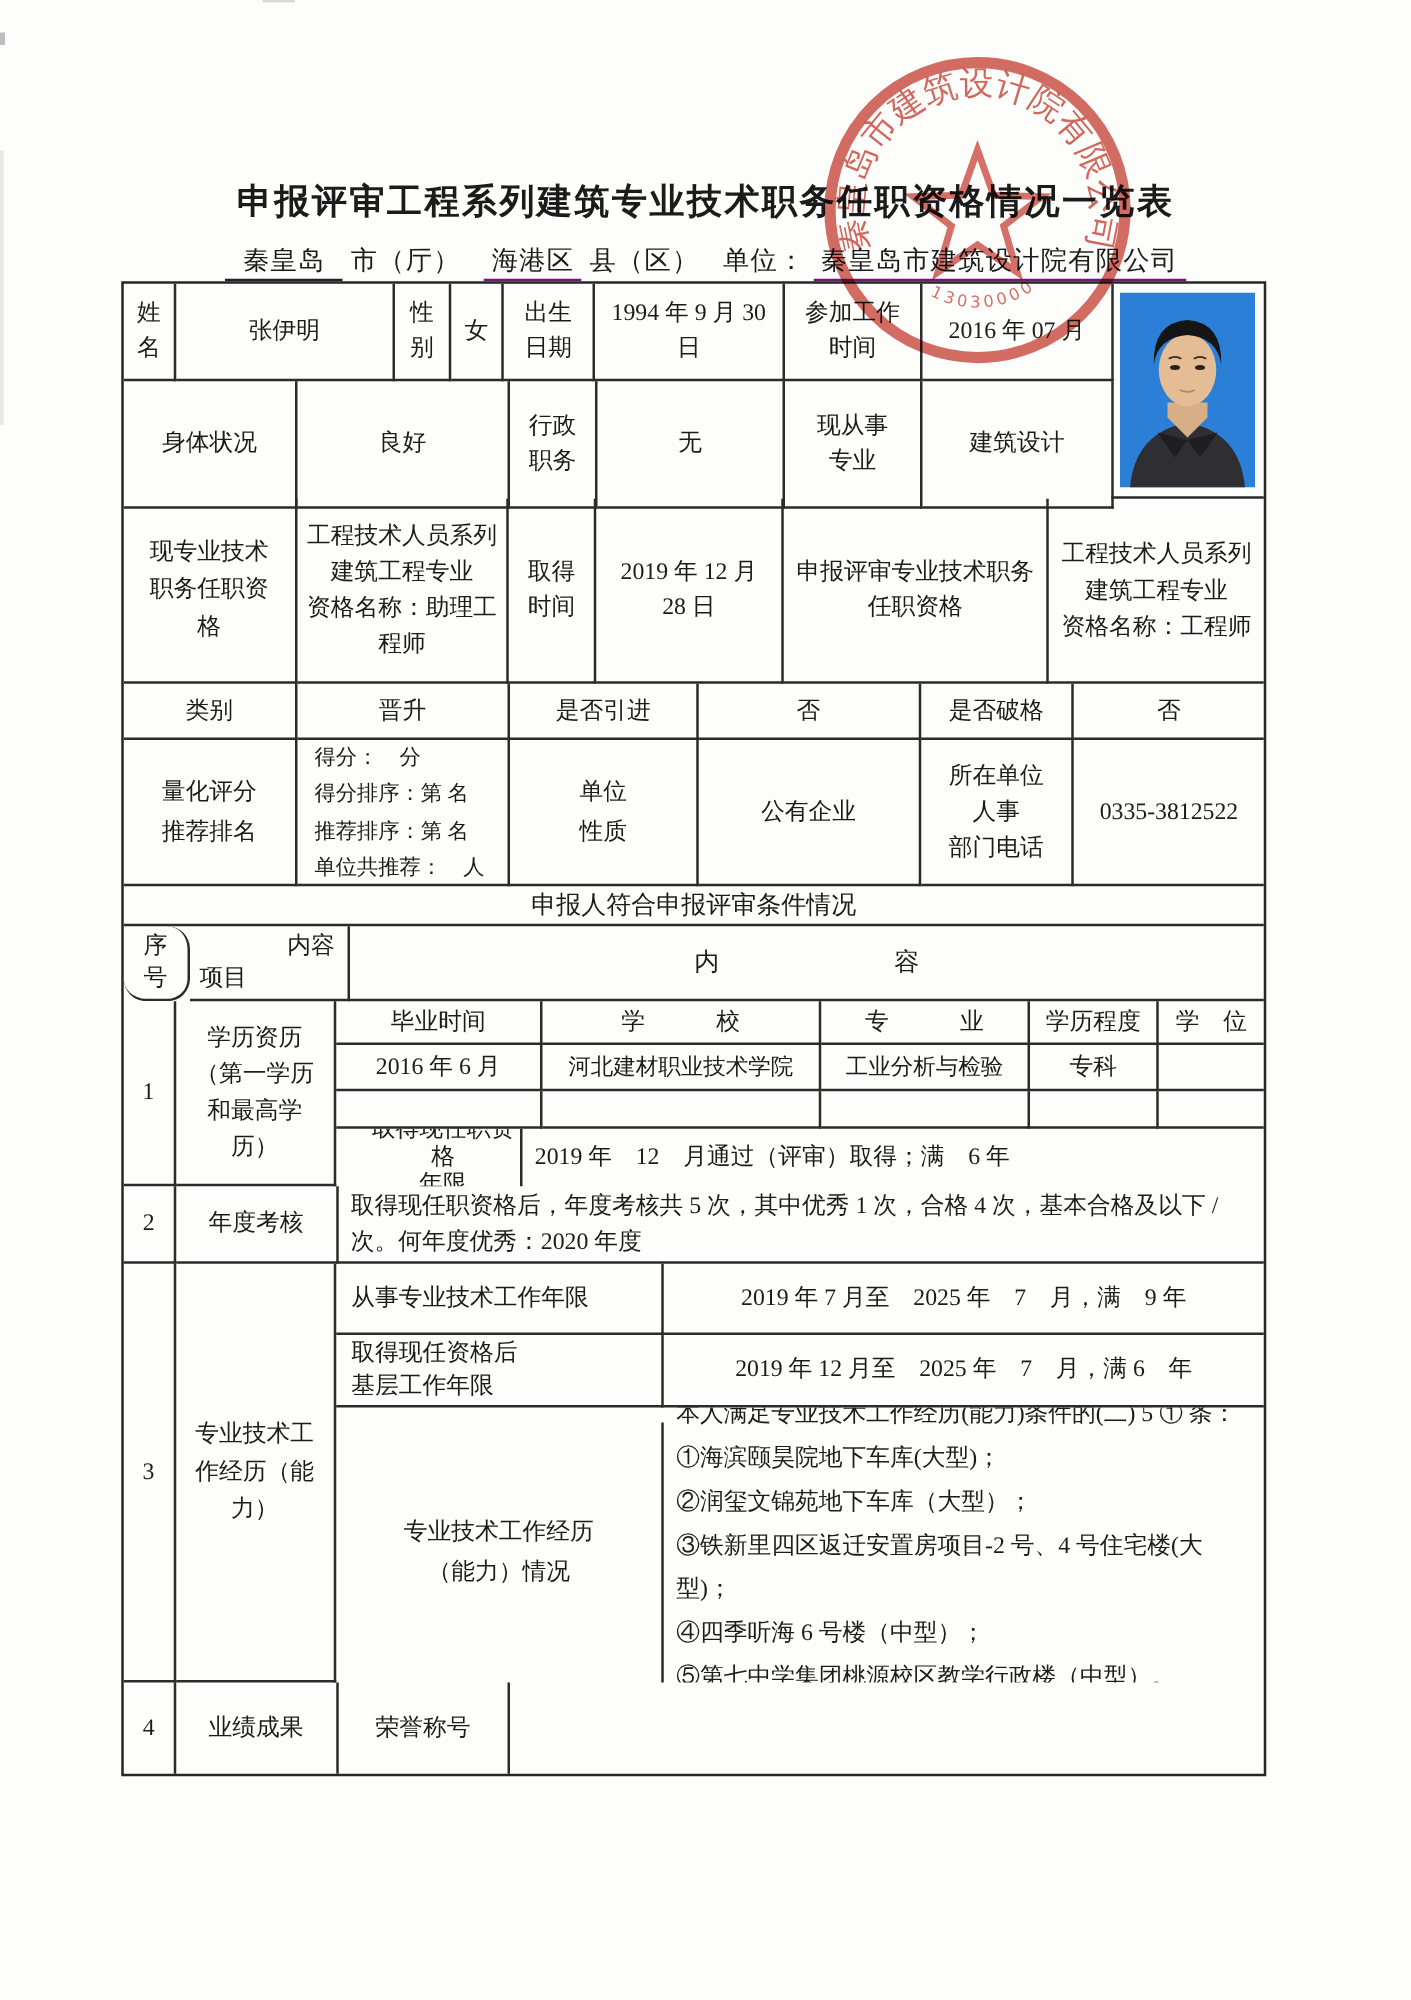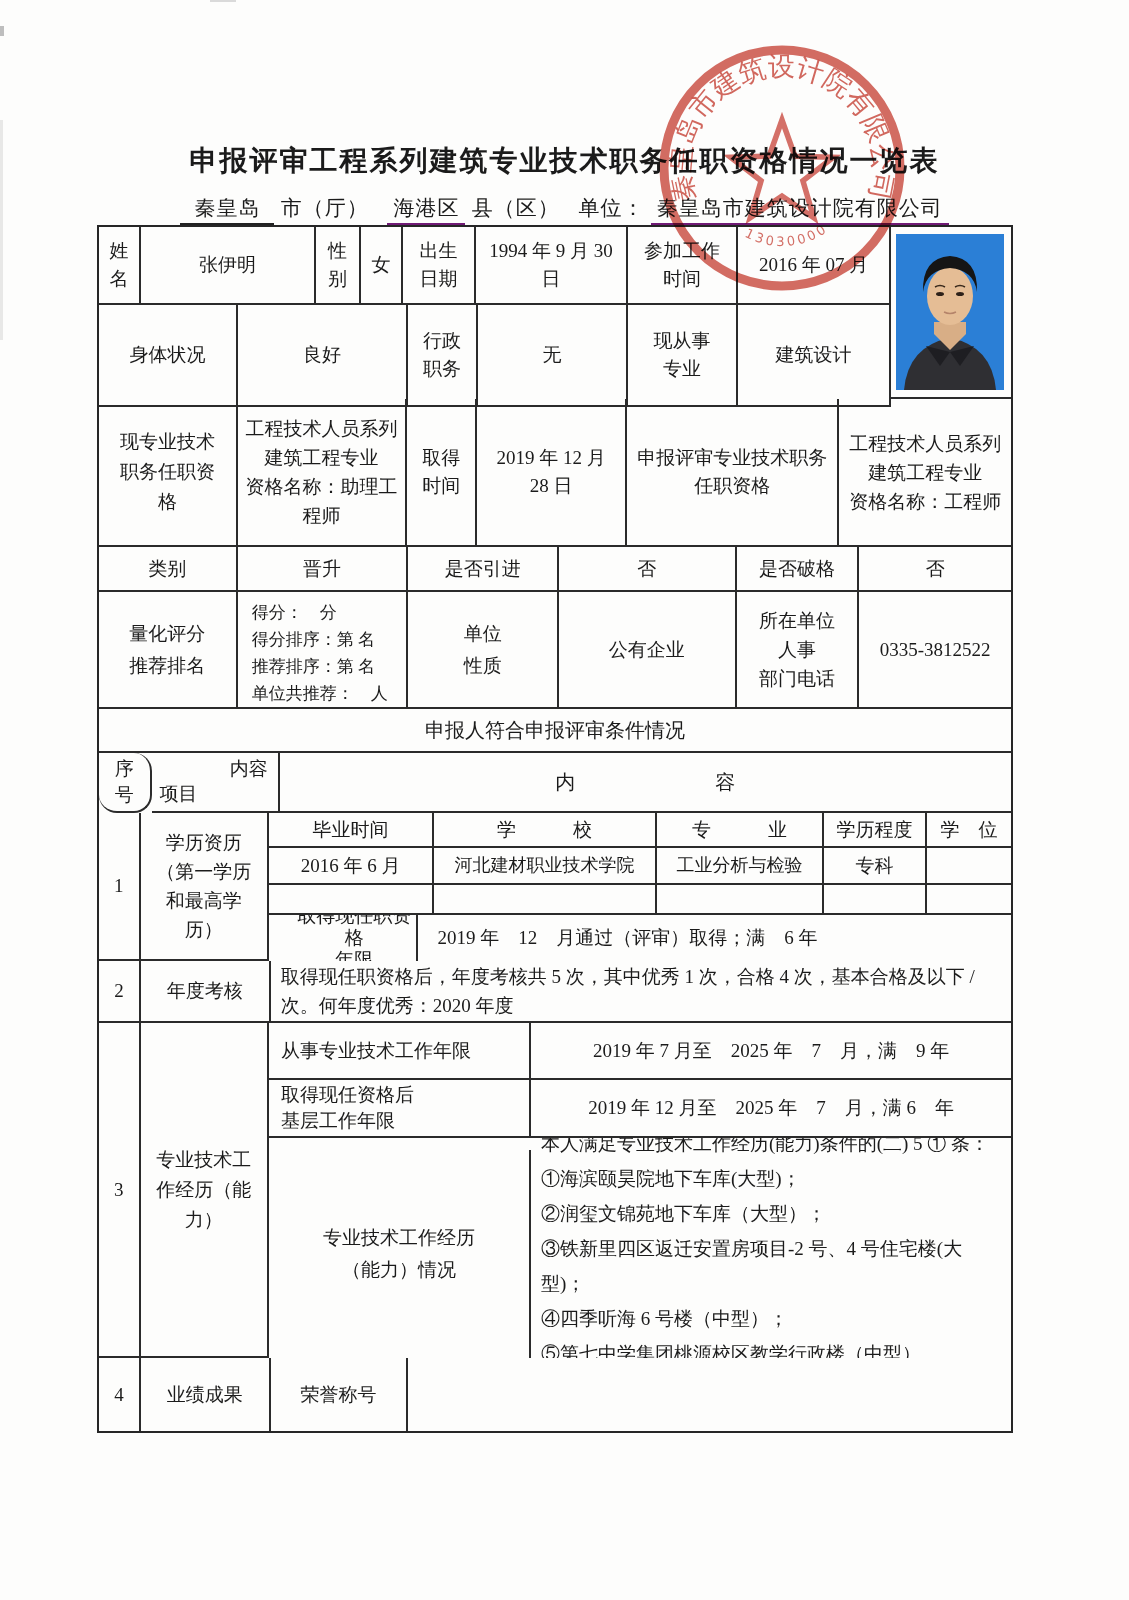--- a/index.html
+++ b/index.html
@@ -124,40 +124,40 @@
     <div class="c" style="width:178px;">否</div>
     <div class="c" style="width:123px;">是否破格</div>
     <div class="c last" style="width:152px;">否</div>
   </div>
 
   <div class="r" style="height:117px;">
     <div class="c" style="width:139px;line-height:32px;">
       <div>量化评分</div>
         <div>推荐排名</div>
     </div>
-    <div class="c al small" style="width:171px;padding-left:14px;line-height:27px;justify-content:flex-end;">
+    <div class="c al small" style="width:171px;padding-left:14px;line-height:27px;justify-content:space-between;">
       <div>得分：　分</div>
         <div>得分排序：第 名</div>
       <div>推荐排序：第 名</div>
         <div>单位共推荐：　人</div>
     </div>
     <div class="c" style="width:151px;line-height:32px;">
       <div>单位</div>
         <div>性质</div>
     </div>
     <div class="c" style="width:178px;">公有企业</div>
     <div class="c" style="width:123px;line-height:29px;">
       <div>所在单位</div>
         <div>人事</div>
         <div>部门电话</div>
     </div>
     <div class="c last" style="width:152px;">0335-3812522</div>
   </div>
 
-  <div class="r" style="height:44px;">
+  <div class="r" style="height:32px;">
     <div class="c last" style="width:914px;font-size:20px;">申报人符合申报评审条件情况</div>
   </div>
 
   <div class="r" style="height:60px;">
     <div class="c" style="width:53px;padding:0 10px;line-height:26px;border-radius:18px;">序号</div>
     <div class="c" style="width:130px;line-height:26px;align-items:stretch;">
       <div style="text-align:right;padding-right:10px;">内容</div>
       <div style="text-align:left;padding-left:8px;font-family:Liberation Mono, monospace;">项目</div>
     </div>
     <div class="c last" style="width:742px;font-size:20px;white-space:pre;">内　　　　　　　容</div>
@@ -191,21 +191,21 @@
         <div class="c" style="width:223px;"></div>
         <div class="c" style="width:167px;"></div>
         <div class="c" style="width:103px;"></div>
         <div class="c last" style="width:84px;"></div>
       </div>
       <div class="r" style="height:46px;">
         <div class="c bnone" style="width:165px;line-height:22px;padding-left:24px;">
           <div>取得现任职资格</div>
             <div>年限</div>
         </div>
-        <div class="c last bnone al" style="width:670px;padding-left:20px;justify-content:center;">2019 年　12　月通过（评审）取得；满　6 年</div>
+        <div class="c last bnone al" style="width:670px;padding-left:10px;justify-content:center;">2019 年　12　月通过（评审）取得；满　6 年</div>
       </div>
     </div>
   </div>
 
   <div class="r" style="height:62px;">
     <div class="c" style="width:42px;">2</div>
     <div class="c" style="width:130px;">年度考核</div>
     <div class="c last al" style="width:742px;padding:2px 10px;line-height:29px;justify-content:center;">取得现任职资格后，年度考核共 5 次，其中优秀 1 次，合格 4 次，基本合格及以下 / 次。何年度优秀：2020 年度</div>
   </div>
 

